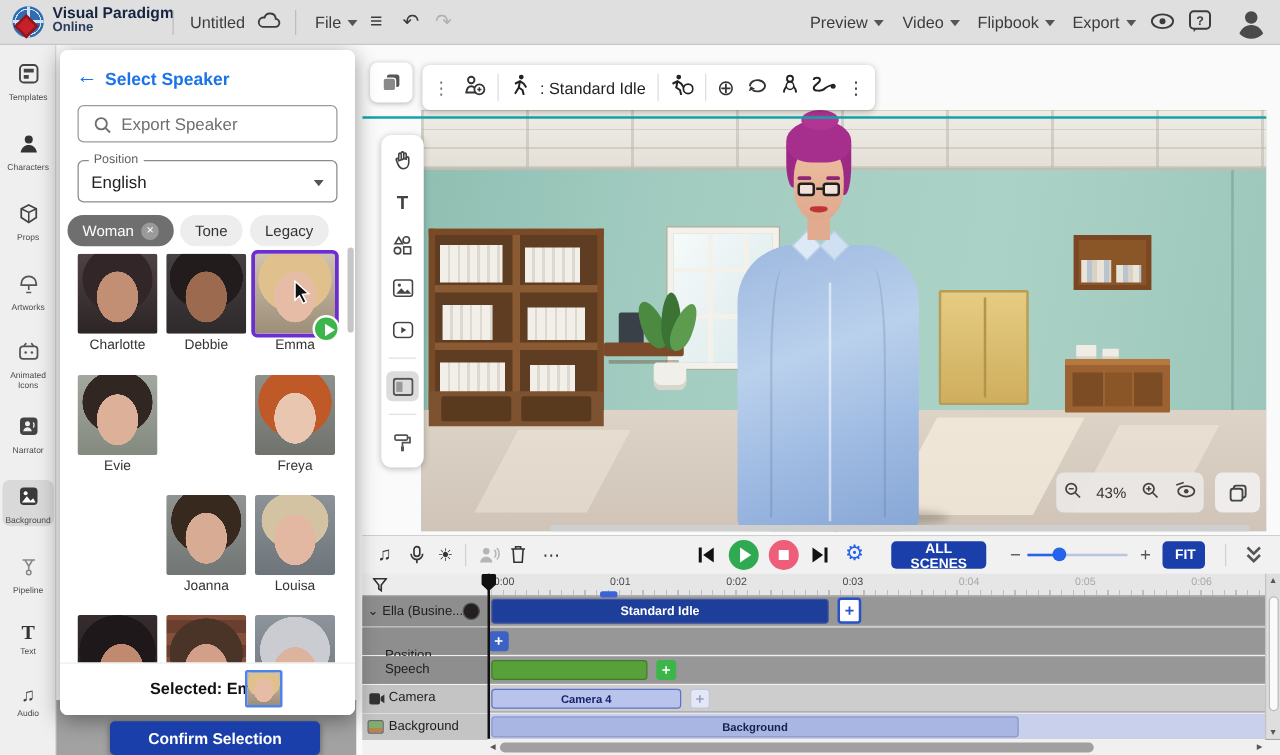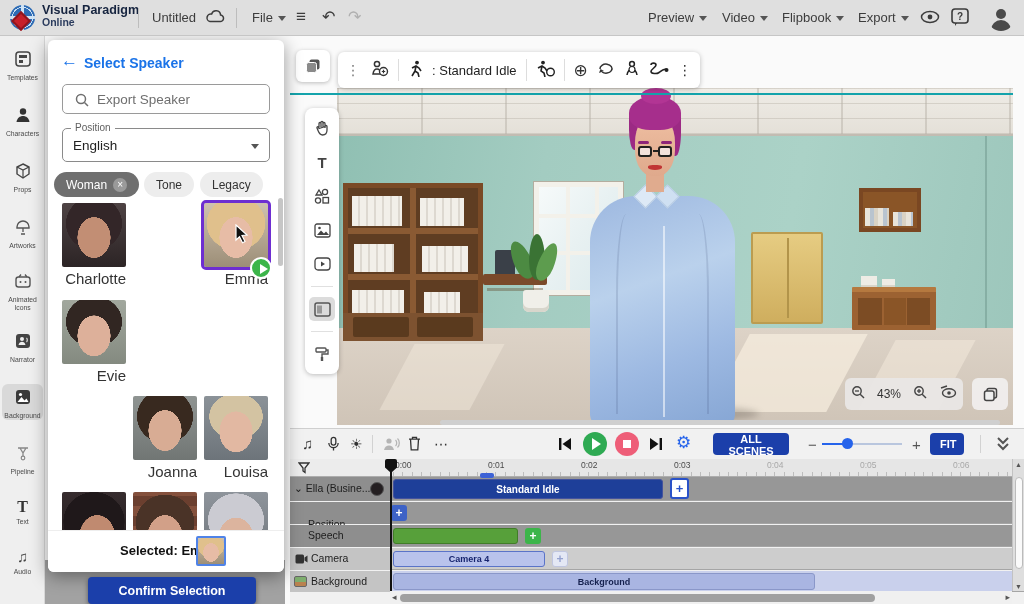--- a/index.html
+++ b/index.html
@@ -39,21 +39,21 @@
   .search-box .ph{position:absolute;left:34px;top:7px;font-size:13.5px;color:#6f6f6f}
   .lang-box{position:absolute;left:14px;top:88px;width:208px;height:34px;border:1px solid #8a8a8a;border-radius:5px;background:#fff}
   .lang-box .flabel{position:absolute;left:8px;top:-7px;background:#fff;padding:0 4px;font-size:10px;color:#5f5f5f}
   .lang-box .val{position:absolute;left:10px;top:9px;font-size:13.5px;color:#222}
   .lang-box .caret{position:absolute;right:10px;top:15px}
   .chip{position:absolute;top:132px;height:25px;border-radius:13px;font-size:12px;display:flex;align-items:center;padding:0 12px;color:#333;background:#ededed}
   .chip.dark{background:#6f6f6f;color:#fff}
   .chip .x{display:inline-block;width:14px;height:14px;border-radius:50%;background:#9a9a9a;color:#fff;font-size:10px;line-height:14px;text-align:center;margin-left:6px}
   .cell{position:absolute;width:64px}
   .portrait{width:64px;height:64px;border-radius:2px}
-  .cell .nm{display:block;width:64px;text-align:right;font-size:15px;color:#333;margin-top:3px}
+  .cell .nm{display:block;width:64px;text-align:center;font-size:11px;color:#333;margin-top:3px}
   .cell.selected .portrait{outline:3px solid #6d2ed1;outline-offset:0}
   .play-badge{position:absolute;right:-4px;bottom:8px;width:22px;height:22px;border-radius:50%;background:#3cb54a;border:2px solid #fff}
   .play-badge:before{content:"";position:absolute;left:8px;top:5px;border-left:8px solid #fff;border-top:5px solid transparent;border-bottom:5px solid transparent}
   .panel-foot{position:absolute;left:0;top:490px;width:236px;height:42px;background:#fff;border-top:1px solid #eee}
   .sel-text{position:absolute;left:72px;top:12px;font-size:13px;font-weight:bold;color:#111}
   .sel-thumb{position:absolute;left:148px;top:5px;width:30px;height:30px;border:2px solid #4f83e8;border-radius:2px}
   .panel-scroll{position:absolute;left:230px;top:158px;width:5px;height:68px;background:#c6c6c6;border-radius:3px}
   .confirm-btn{position:absolute;left:88px;top:577px;width:168px;height:27px;background:#1b3faa;color:#fff;border:none;border-radius:4px;font-size:12.5px;font-weight:bold;box-shadow:0 2px 5px rgba(0,0,0,.45);z-index:33;font-family:"Liberation Sans",sans-serif}
   
   .canvas{position:absolute;left:290px;top:36px;width:734px;height:392px;background:#fafafa}
@@ -603,29 +603,37 @@
       <span>Tone</span>
     </div>
   <div class="chip" style="left:152px">
       <span>Legacy</span>
     </div>
 
   <div class="cell" style="left:14px;top:163px">
     <div class="portrait" style="background:radial-gradient(ellipse 26% 32% at 50% 54%, #c28e74 0 99%, rgba(0,0,0,0) 100%),radial-gradient(ellipse 44% 42% at 50% 32%, #332628 0 99%, rgba(0,0,0,0) 100%),linear-gradient(#4e4344,#2c2425)"></div>
     <span class="nm">Charlotte</span>
   </div>
+  <div class="cell" style="left:85px;top:163px">
+    <div class="portrait" style="background:radial-gradient(ellipse 26% 32% at 50% 54%, #9c6a4e 0 99%, rgba(0,0,0,0) 100%),radial-gradient(ellipse 46% 40% at 50% 30%, #221c1c 0 99%, rgba(0,0,0,0) 100%),linear-gradient(#454041,#2e2a2b)"></div>
+    <span class="nm">Debbie</span>
+  </div>
   <div class="cell selected" style="left:156px;top:163px">
     <div class="portrait" style="background:radial-gradient(ellipse 26% 32% at 50% 54%, #e7bca6 0 99%, rgba(0,0,0,0) 100%),radial-gradient(ellipse 46% 42% at 50% 32%, #e0c08c 0 99%, rgba(0,0,0,0) 100%),linear-gradient(#cfc2b0,#9c8e77)"></div>
     <span class="play-badge"></span>
     <span class="nm">Emma</span>
   </div>
   <div class="cell" style="left:14px;top:260px">
     <div class="portrait" style="background:radial-gradient(ellipse 26% 32% at 50% 56%, #ddb09a 0 99%, rgba(0,0,0,0) 100%),radial-gradient(ellipse 44% 40% at 50% 34%, #312622 0 99%, rgba(0,0,0,0) 100%),linear-gradient(#a2a89e,#848a80)"></div>
     <span class="nm">Evie</span>
   </div>
+  <div class="cell" style="left:156px;top:260px">
+    <div class="portrait" style="background:radial-gradient(ellipse 26% 32% at 50% 54%, #e8c6b0 0 99%, rgba(0,0,0,0) 100%),radial-gradient(ellipse 46% 44% at 50% 34%, #bf5a28 0 99%, rgba(0,0,0,0) 100%),linear-gradient(#8d908b,#6f726d)"></div>
+    <span class="nm">Freya</span>
+  </div>
   <div class="cell" style="left:85px;top:356px">
     <div class="portrait" style="background:radial-gradient(ellipse 26% 32% at 50% 54%, #d8ac94 0 99%, rgba(0,0,0,0) 100%),radial-gradient(ellipse 44% 42% at 50% 32%, #38291f 0 99%, rgba(0,0,0,0) 100%),linear-gradient(#8f9492,#717674)"></div>
     <span class="nm">Joanna</span>
   </div>
   <div class="cell" style="left:156px;top:356px">
     <div class="portrait" style="background:radial-gradient(ellipse 26% 32% at 50% 56%, #e2b8a2 0 99%, rgba(0,0,0,0) 100%),radial-gradient(ellipse 42% 36% at 50% 32%, #d3c3a2 0 99%, rgba(0,0,0,0) 100%),linear-gradient(#8b9298,#6d747a)"></div>
     <span class="nm">Louisa</span>
   </div>
   <div class="cell" style="left:14px;top:452px">
     <div class="portrait" style="background:radial-gradient(ellipse 28% 34% at 55% 70%, #c08a70 0 99%, rgba(0,0,0,0) 100%),radial-gradient(ellipse 48% 46% at 50% 46%, #1f181a 0 99%, rgba(0,0,0,0) 100%),linear-gradient(#362c2e,#201a1b)"></div>

